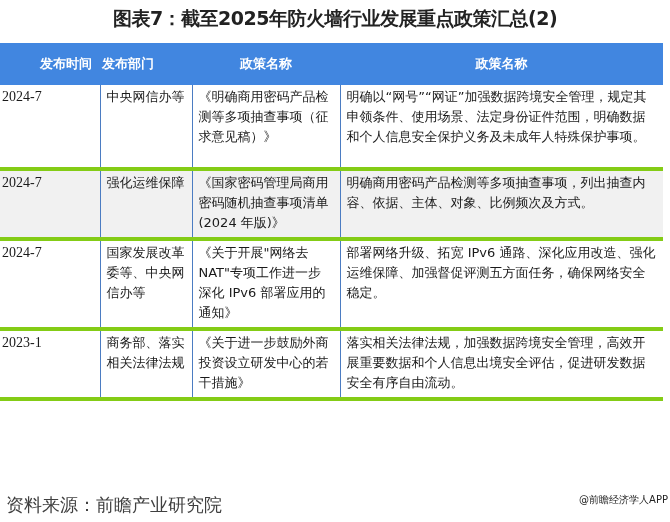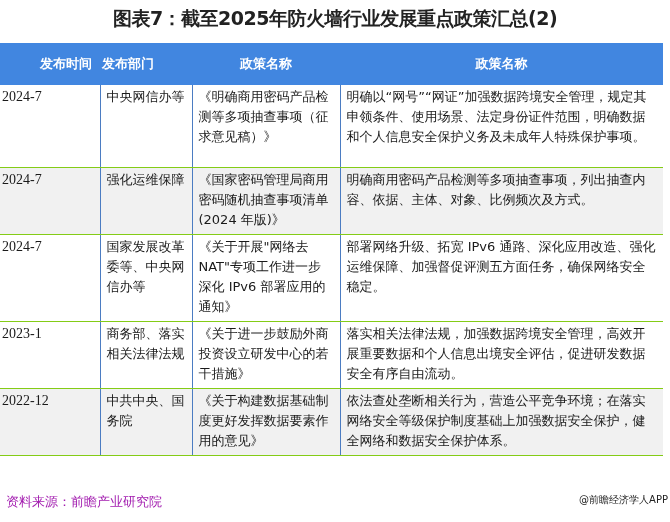--- a/index.html
+++ b/index.html
@@ -11,32 +11,32 @@
                  table-layout:fixed; font-size:13px; line-height:20px; }
   table.policy col.c1 { width:100px; }
   table.policy col.c2 { width:92px; }
   table.policy col.c3 { width:148px; }
   table.policy col.c4 { width:323px; }
   thead th { background:#4186e0; color:#fff; height:42px; font-size:13px; font-weight:bold;
              padding:0 4px; text-align:center; }
   thead th.h-date { text-align:right; padding-right:8px; }
   thead th.h-dept { text-align:left; padding-left:2px; }
   tbody td { vertical-align:top; padding:2px 6px 4px 6px; border-left:1px solid #4b7cc2;
-             border-bottom:1px solid #84cc16; }
+             border-bottom:4px solid #84cc16; }
   tbody td:first-child { border-left:none; padding-left:2px; font-family:"Liberation Serif", serif; font-size:14px; }
   tbody tr.odd td { background:#ffffff; }
   tbody tr.even td { background:#f1f1f1; }
   tbody tr.r1 td { height:76px; }
   tbody tr.r2 td { height:54px; }
   tbody tr.r3 td { height:73px; }
   tbody tr.r4 td { height:52px; }
   tbody tr.r5 td { height:53px; }
   tbody tr.r6 td { height:56px; }
   td.policy-name { padding-left:6px; }
-  .footer-left { position:absolute; left:6px; top:493px; font-size:13px; color:#a21caf; }
+  .footer-left { position:absolute; left:6px; top:493px; font-size:18px; color:#404040; }
   .footer-right { position:absolute; right:2px; top:493px; font-size:10px; color:#222; }
 </style>
 </head>
 <body>
 
 <div class="title">图表7：截至2025年防火墙行业发展重点政策汇总(2)</div>
 
 <table class="policy">
   <colgroup>
       <col class="c1">
@@ -70,23 +70,17 @@
       <td>国家发展改革委等、中央网信办等</td>
       <td class="policy-name">《关于开展"网络去NAT"专项工作进一步深化 IPv6 部署应用的通知》</td>
       <td>部署网络升级、拓宽 IPv6 通路、深化应用改造、强化运维保障、加强督促评测五方面任务，确保网络安全稳定。</td>
     </tr>
     <tr class="odd r5">
       <td>2023-1</td>
       <td>商务部、落实相关法律法规</td>
       <td class="policy-name">《关于进一步鼓励外商投资设立研发中心的若干措施》</td>
       <td>落实相关法律法规，加强数据跨境安全管理，高效开展重要数据和个人信息出境安全评估，促进研发数据安全有序自由流动。</td>
     </tr>
-    <tr class="even r6">
-      <td>2022-12</td>
-      <td>中共中央、国务院</td>
-      <td class="policy-name">《关于构建数据基础制度更好发挥数据要素作用的意见》</td>
-      <td>依法查处垄断相关行为，营造公平竞争环境；在落实网络安全等级保护制度基础上加强数据安全保护，健全网络和数据安全保护体系。</td>
-    </tr>
   </tbody>
 </table>
 
 <div class="footer-left">资料来源：前瞻产业研究院</div>
 <div class="footer-right">@前瞻经济学人APP</div>
 
 </body></html>

